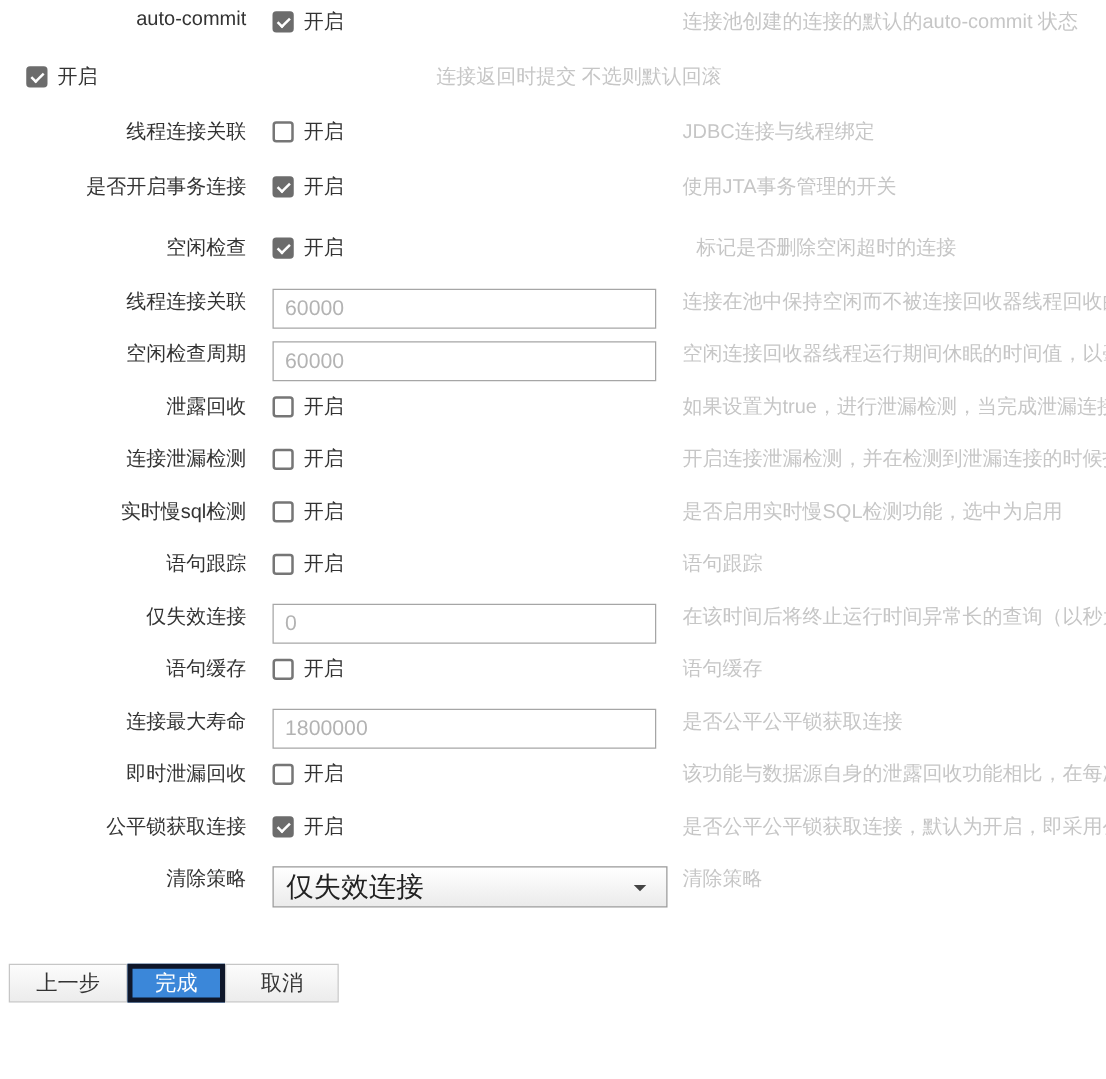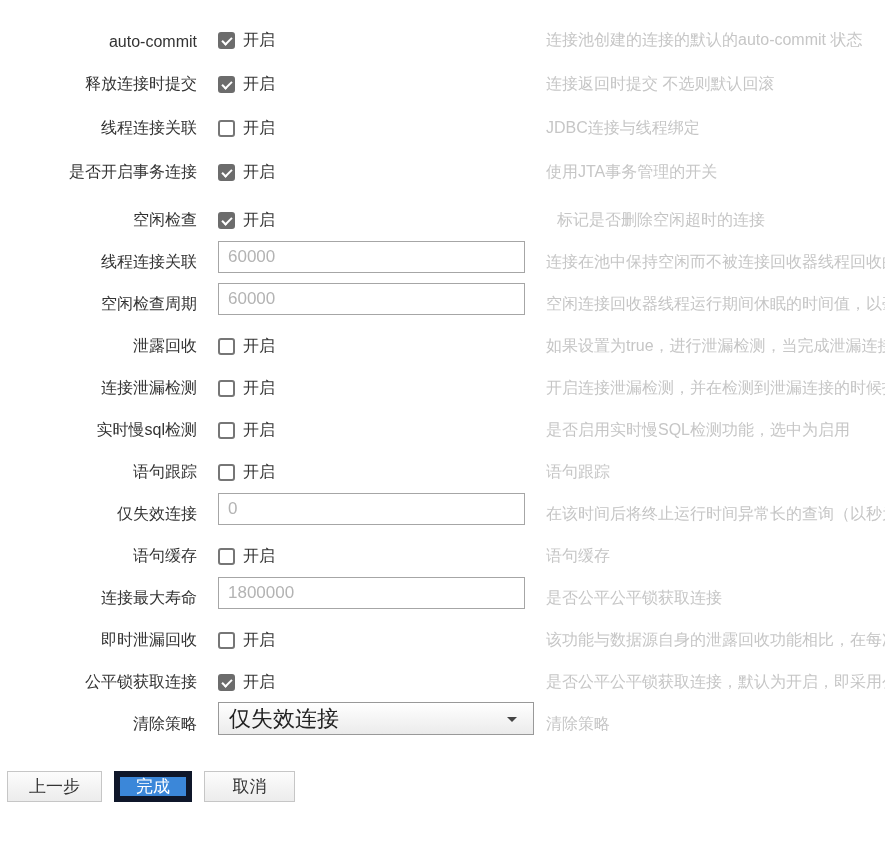--- a/index.html
+++ b/index.html
@@ -1,21 +1,21 @@
 <!DOCTYPE html>
 <html><head>
 <meta charset="utf-8">
 <style>
   html,body{margin:0;padding:0;}
   body{
     width:885px;height:863px;background:#fff;overflow:hidden;
     font-family:"Liberation Sans","DejaVu Sans",sans-serif;
   }
   .form{padding-top:7px;}
-  .row{display:flex;align-items:flex-end;height:44px;}
+  .row{display:flex;align-items:flex-start;height:44px;}
   .row.r-first{height:44px;}
   .row.r-sect{height:43px;margin-top:5px;}
   .row.r-mid{height:42px;}
   .label{width:197px;flex:none;text-align:right;font-size:16px;color:#333;}
   .field{width:349px;flex:none;box-sizing:border-box;padding-left:21px;display:flex;align-items:center;}
   .help{flex:1;min-width:0;font-size:16px;color:#c6c6c6;white-space:nowrap;overflow:hidden;}
   .help.indent{padding-left:11px;}
   .checkbox{width:17px;height:17px;flex:none;border-radius:3px;box-sizing:border-box;position:relative;cursor:pointer;}
   .checkbox[data-state="unchecked"]{border:2px solid #767676;background:#fff;}
   .checkbox[data-state="checked"]{background:#6c6c6c;border:2px solid #6c6c6c;}
@@ -40,44 +40,43 @@
   }
   .success-icon{
     width:19px;height:19px;border-radius:50%;display:inline-block;position:relative;
     background:radial-gradient(circle at 35% 30%,#d9f19e,#a9da51);
     box-shadow:0 0 0 1px #c4e887 inset;
   }
   .success-icon::after{
     content:"";position:absolute;left:5px;top:5px;width:8px;height:4px;
     border-left:2.4px solid #3f9e17;border-bottom:2.4px solid #3f9e17;transform:rotate(-45deg);
   }
-  .footer{margin-top:36px;margin-left:7px;display:flex;gap:12px;}
+  .footer{margin-top:36px;margin-left:7px;display:flex;gap:0;}
   .btn{height:31px;box-sizing:border-box;font-size:17px;font-family:inherit;cursor:pointer;display:flex;align-items:center;justify-content:center;}
   .btn.gray{background:linear-gradient(#fcfcfc,#ececec);border:1px solid #c6c6c6;color:#333;}
-  .btn.blue{background:#3b87d9;border:6px solid #0f172a;color:#fff;}
+  .btn.blue{background:#3b87d9;border:4px solid #0f172a;color:#fff;}
   .btn.prev{width:95px;}
   .btn.finish{width:78px;}
   .btn.cancel{width:91px;}
 </style>
 </head>
 <body>
 
 <div class="form">
 
   <div class="row r-first">
     <div class="label">auto-commit</div>
     <div class="field">
       <span class="checkbox" data-state="checked"></span>
       <span class="toggle-label">开启</span>
     </div>
     <div class="help">连接池创建的连接的默认的auto-commit 状态</div>
   </div>
 
   <div class="row r-first">
-    <div class="label">释放连接时提交</div>
     <div class="field">
       <span class="checkbox" data-state="checked"></span>
       <span class="toggle-label">开启</span>
     </div>
     <div class="help">连接返回时提交 不选则默认回滚</div>
   </div>
 
   <div class="row r-first">
     <div class="label">线程连接关联</div>
     <div class="field">

